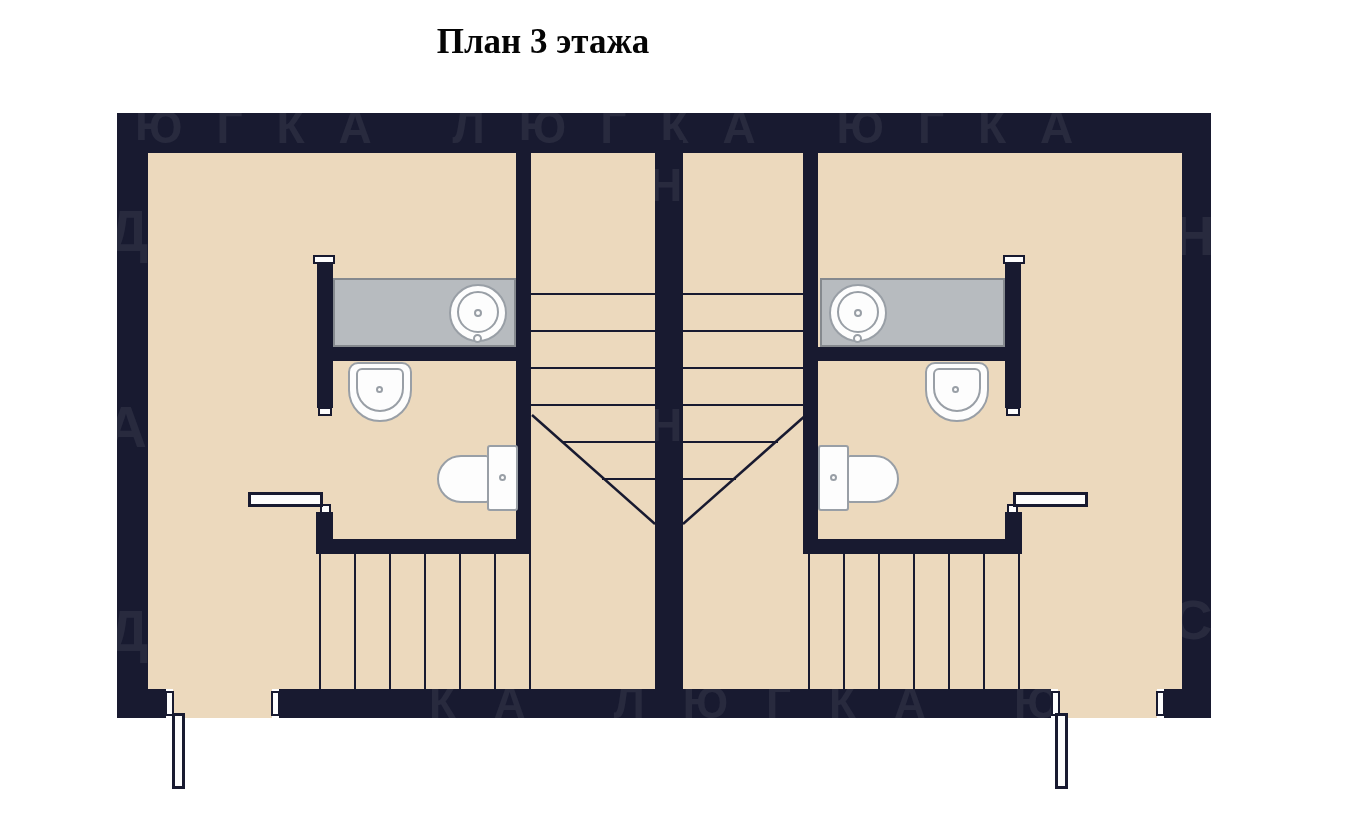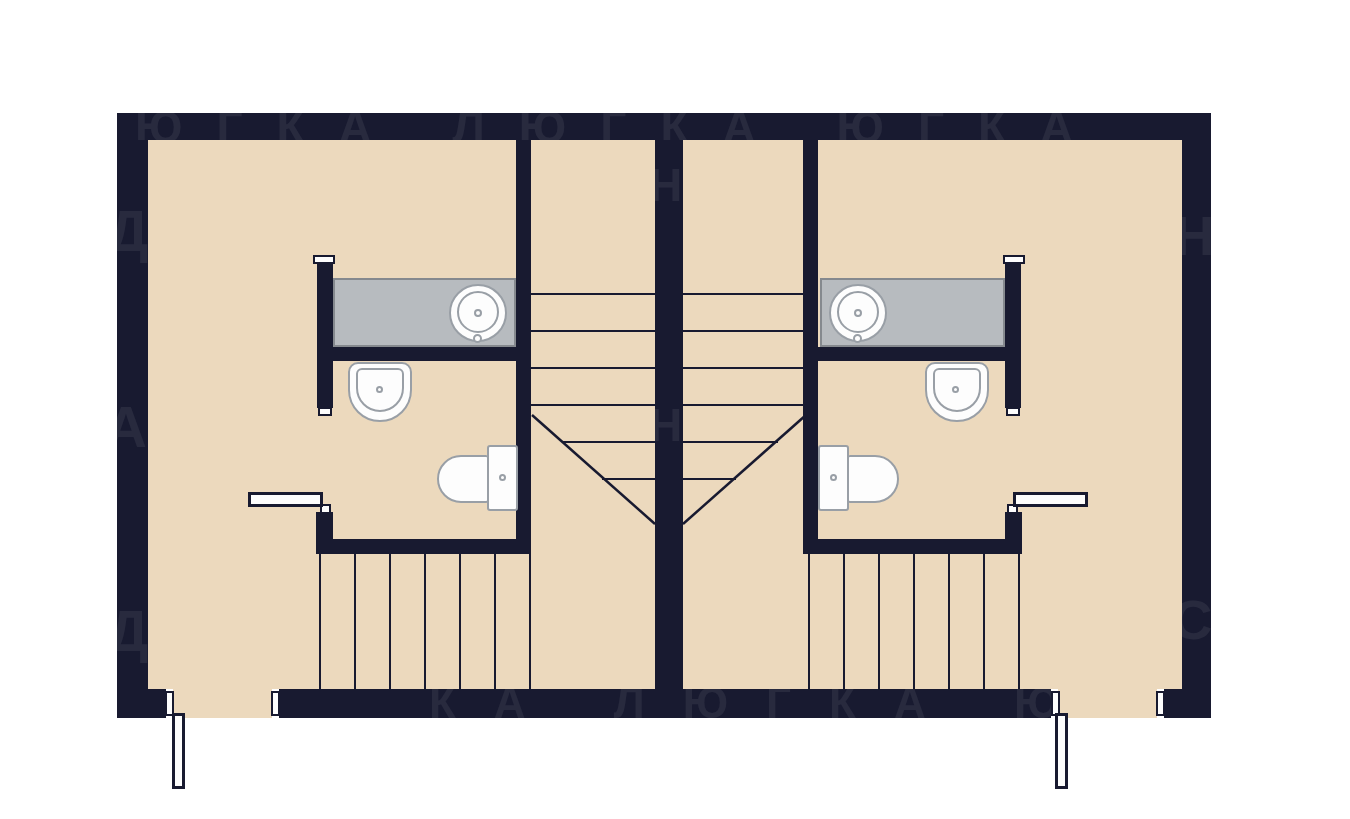--- a/index.html
+++ b/index.html
@@ -30,28 +30,29 @@
   .wm{position:absolute;color:var(--watermark);font-weight:bold;
       font-family:"Liberation Sans",sans-serif;white-space:nowrap;line-height:1;
       pointer-events:none;}
   svg.overlay{position:absolute;left:0;top:0;}
 </style>
 </head>
 <body>
 
 <div class="stage">
 
+  <div class="title">План 3 этажа</div>
 
   <div class="abs" style="left:0;top:0;width:1350px;height:819px;">
 
     <div class="floor" style="left:148px;top:140px;width:1034px;height:549px;"></div>
     <div class="floor" style="left:173px;top:689px;width:99px;height:29px;"></div>
     <div class="floor" style="left:1058px;top:689px;width:99px;height:29px;"></div>
 
-    <div class="wall" style="left:117px;top:113px;width:1094px;height:27px;">
+    <div class="wall" style="left:117px;top:113px;width:1094px;height:40px;">
       <span class="wm" style="left:18px;top:-9px;font-size:46px;letter-spacing:34px;">ЮГКА ЛЮГКА ЮГКА</span>
     </div>
     <div class="wall" style="left:117px;top:140px;width:31px;height:578px;">
       <span class="wm" style="left:-10px;top:62px;font-size:58px;">Д</span>
       <span class="wm" style="left:-12px;top:258px;font-size:58px;">А</span>
       <span class="wm" style="left:-10px;top:462px;font-size:58px;">Д</span>
     </div>
     <div class="wall" style="left:1182px;top:140px;width:29px;height:578px;">
       <span class="wm" style="left:-8px;top:68px;font-size:56px;">Н</span>
       <span class="wm" style="left:-10px;top:452px;font-size:56px;">С</span>

